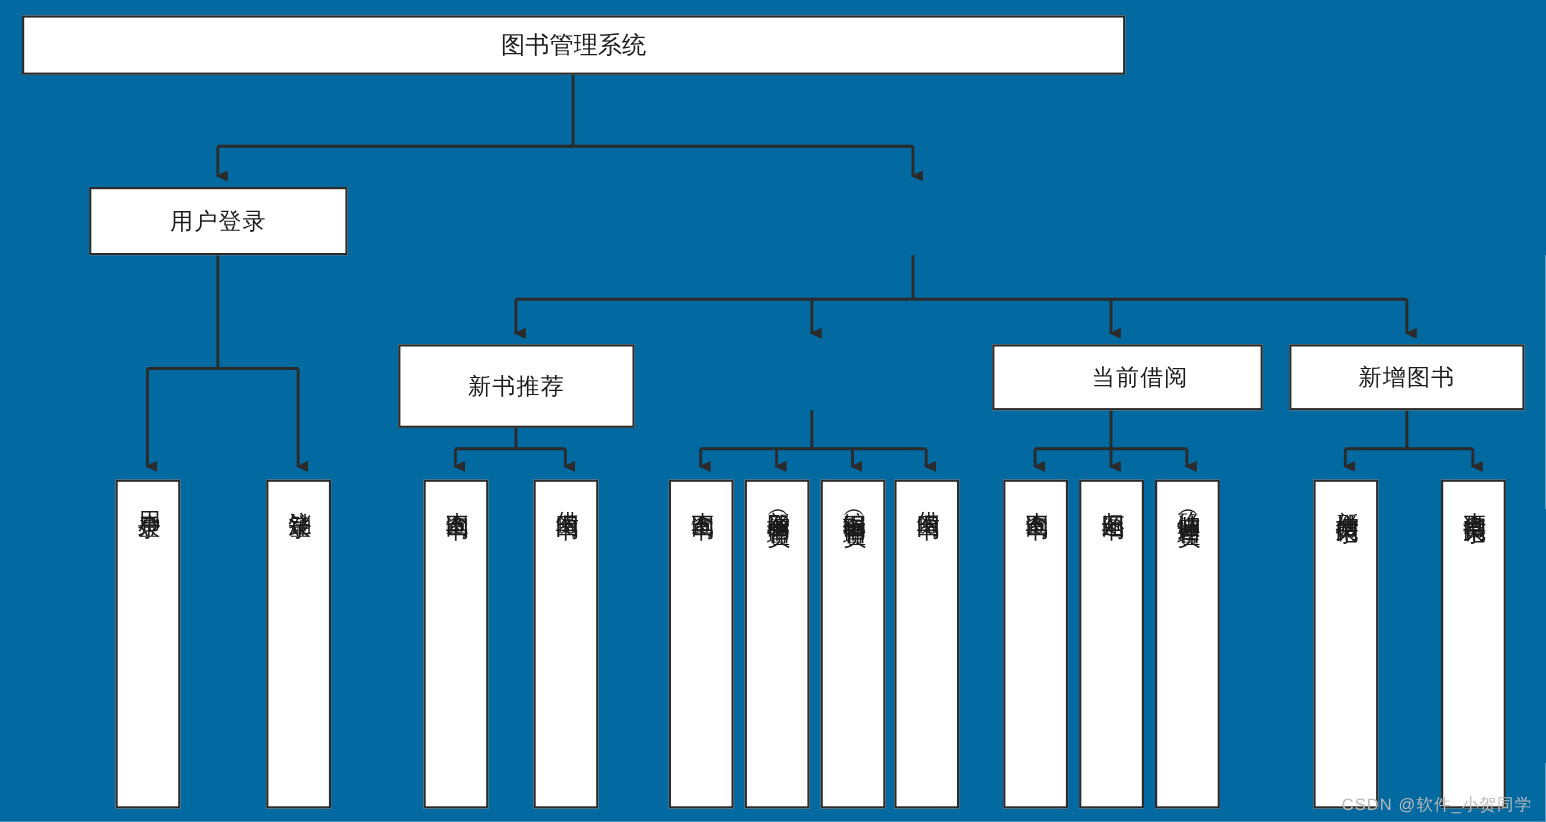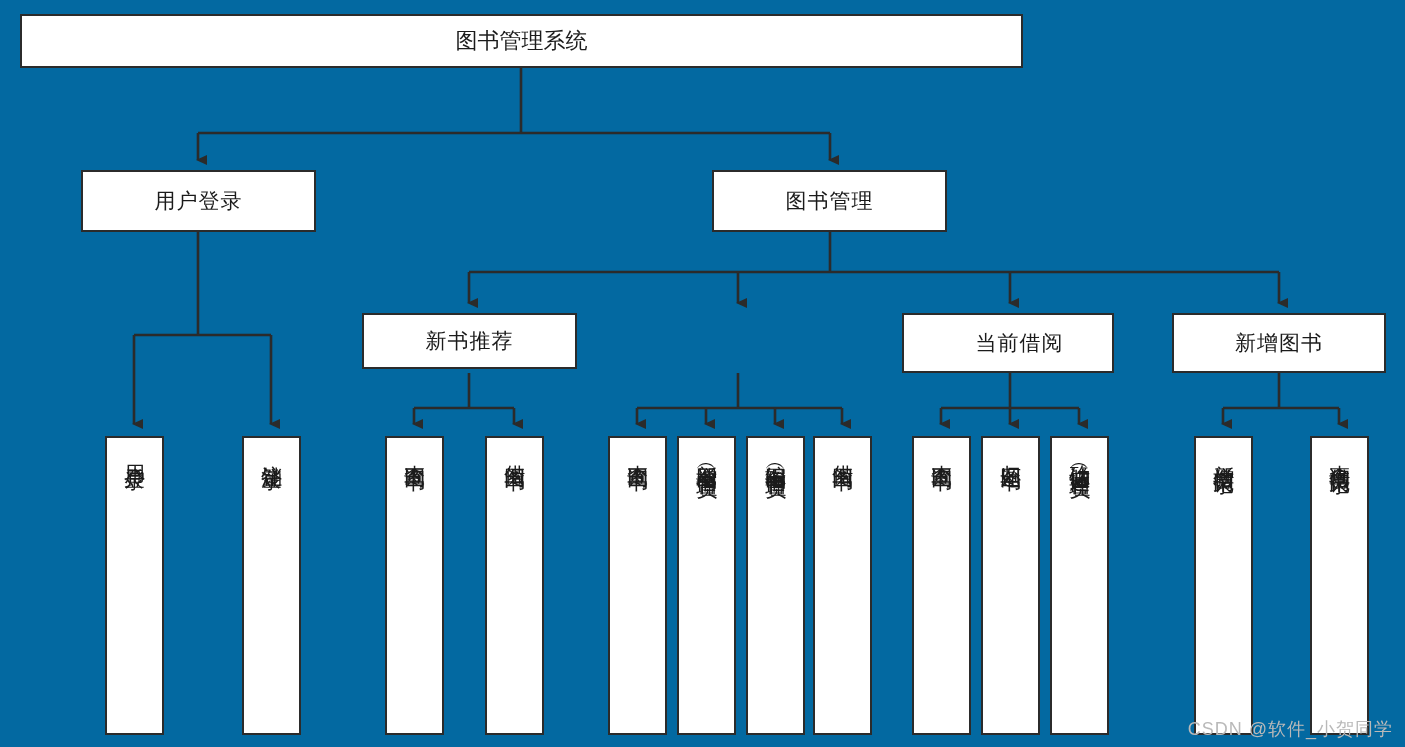--- a/index.html
+++ b/index.html
@@ -11,21 +11,21 @@
         border:2.5px solid #2b2b2b;display:flex;align-items:center;
         justify-content:center;color:#1b1b1b;}
   .node.h{font-size:21px;letter-spacing:1px;}
   .node.root{font-size:22px;}
   .leaf{position:absolute;box-sizing:border-box;background:#ffffff;
         border:2.5px solid #2b2b2b;display:flex;align-items:flex-start;
         justify-content:center;padding-top:10px;}
   .leaf .vtxt{writing-mode:vertical-rl;text-orientation:upright;
               font-size:21px;line-height:1.08;letter-spacing:2px;color:#1b1b1b;
               white-space:nowrap;}
-  .watermark{position:absolute;right:12px;bottom:6px;font-size:18px;
+  .watermark{position:absolute;right:12px;bottom:6px;font-size:15px;
              color:#b9b9b9;letter-spacing:1px;white-space:nowrap;}
 </style>
 </head>
 <body>
 
 <div id="stage">
 
   <svg class="wires" viewBox="0 0 1405 747">
     <defs>
       <marker id="ar" markerWidth="12" markerHeight="12" refX="5" refY="9" orient="auto" markerUnits="userSpaceOnUse">
@@ -76,28 +76,25 @@
     </g>
   </svg>
 
   <div class="node root" style="left:20px;top:14px;width:1003px;height:54px;">
     <span>图书管理系统</span>
   </div>
 
   <div class="node h" style="left:81px;top:170px;width:235px;height:62px;">
     <span>用户登录</span>
   </div>
-  <div class="node h" style="left:712px;top:170px;width:235px;height:62px;">
-    <span>图书管理</span>
-  </div>
 
-  <div class="node h" style="left:362px;top:313px;width:215px;height:56px;">
+  <div class="node h" style="left:362px;top:313px;width:215px;height:76px;">
     <span>新书推荐</span>
   </div>
-  <div class="node h" style="left:902px;top:313px;width:212px;height:60px;padding-left:23px;">
+  <div class="node h" style="left:902px;top:313px;width:246px;height:60px;padding-left:23px;">
     <span>当前借阅</span>
   </div>
   <div class="node h" style="left:1172px;top:313px;width:214px;height:60px;">
     <span>新增图书</span>
   </div>
 
   <div class="leaf" style="left:105px;top:436px;width:59px;height:299px;">
     <span class="vtxt">用户登录</span>
   </div>
   <div class="leaf" style="left:242px;top:436px;width:59px;height:299px;">

